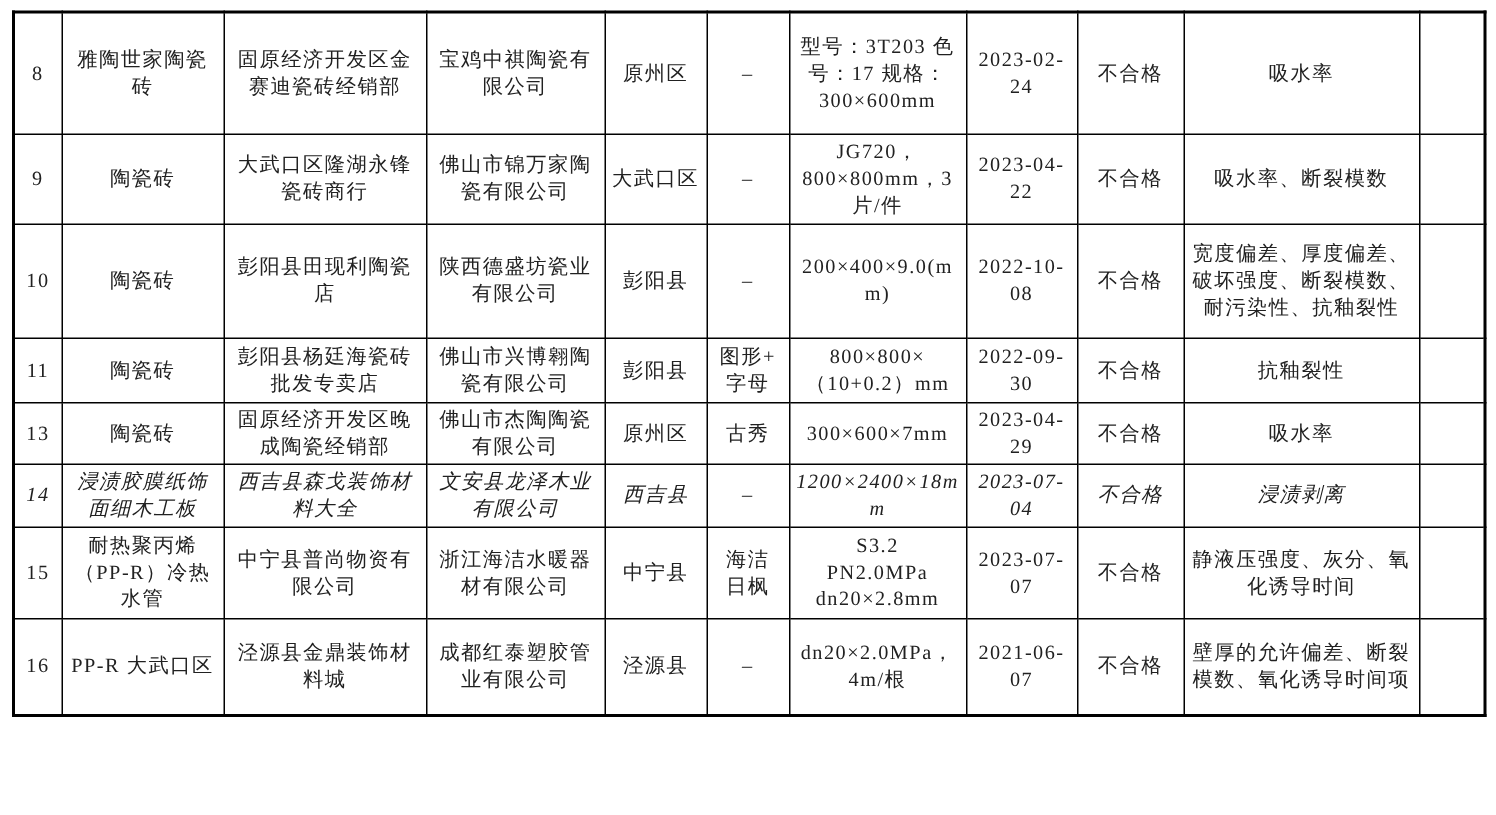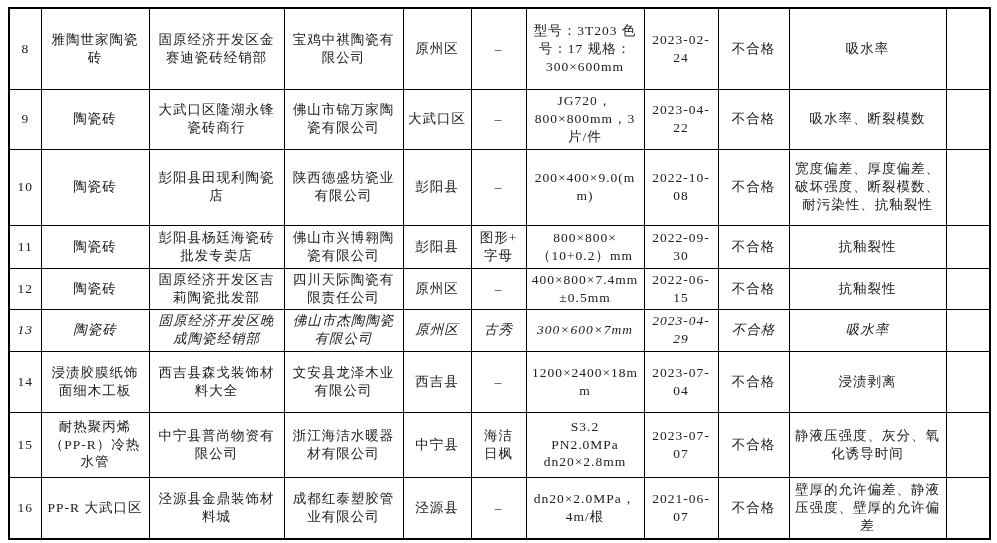--- a/index.html
+++ b/index.html
@@ -128,33 +128,20 @@
     <td>彭阳县</td>
     <td>图形+
 字母</td>
     <td>800×800×（10+0.2）mm</td>
     <td>2022-09-30</td>
     <td>不合格</td>
     <td>抗釉裂性</td>
     <td></td>
   </tr>
         <tr>
-    <td>12</td>
-    <td>陶瓷砖</td>
-    <td>固原经济开发区吉莉陶瓷批发部</td>
-    <td>四川天际陶瓷有限责任公司</td>
-    <td>原州区</td>
-    <td>–</td>
-    <td>400×800×7.4mm±0.5mm</td>
-    <td>2022-06-15</td>
-    <td>不合格</td>
-    <td>抗釉裂性</td>
-    <td></td>
-  </tr>
-        <tr>
     <td>13</td>
     <td>陶瓷砖</td>
     <td>固原经济开发区晚成陶瓷经销部</td>
     <td>佛山市杰陶陶瓷有限公司</td>
     <td>原州区</td>
     <td>古秀</td>
     <td>300×600×7mm</td>
     <td>2023-04-29</td>
     <td>不合格</td>
     <td>吸水率</td>
@@ -192,18 +179,18 @@
         <tr>
     <td>16</td>
     <td>PP-R 大武口区</td>
     <td>泾源县金鼎装饰材料城</td>
     <td>成都红泰塑胶管业有限公司</td>
     <td>泾源县</td>
     <td>–</td>
     <td>dn20×2.0MPa，4m/根</td>
     <td>2021-06-07</td>
     <td>不合格</td>
-    <td>壁厚的允许偏差、静液压强度、壁厚的允许偏差</td>
+    <td>壁厚的允许偏差、断裂模数、氧化诱导时间项</td>
     <td></td>
   </tr>
       </tbody>
   </table>
 </div>
 
 </body></html>

